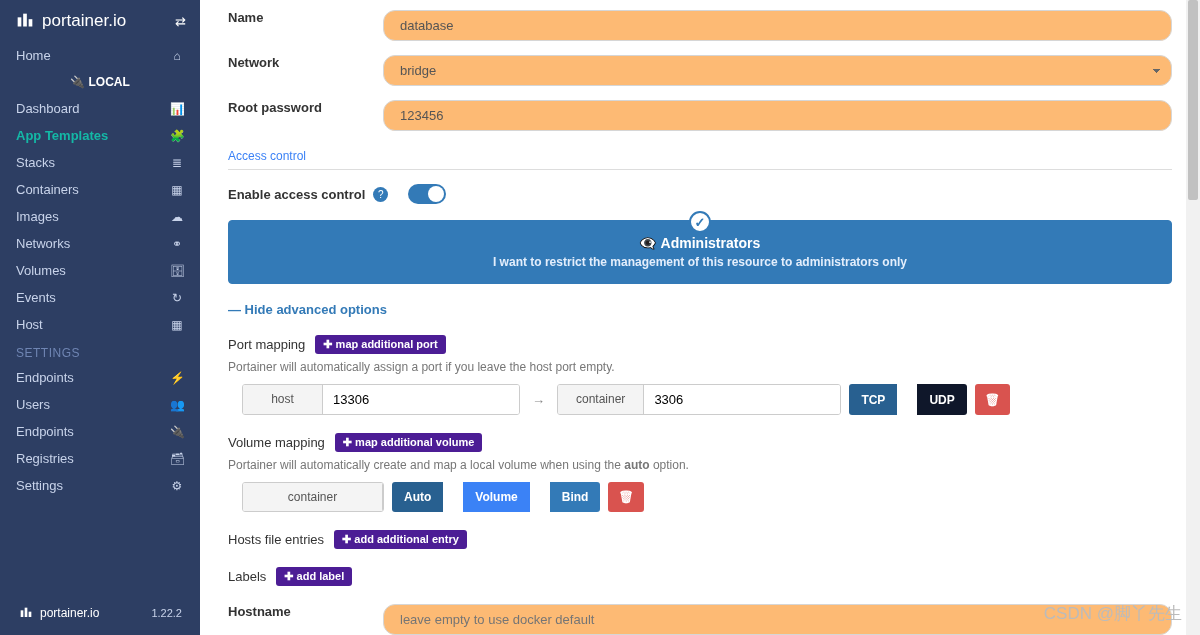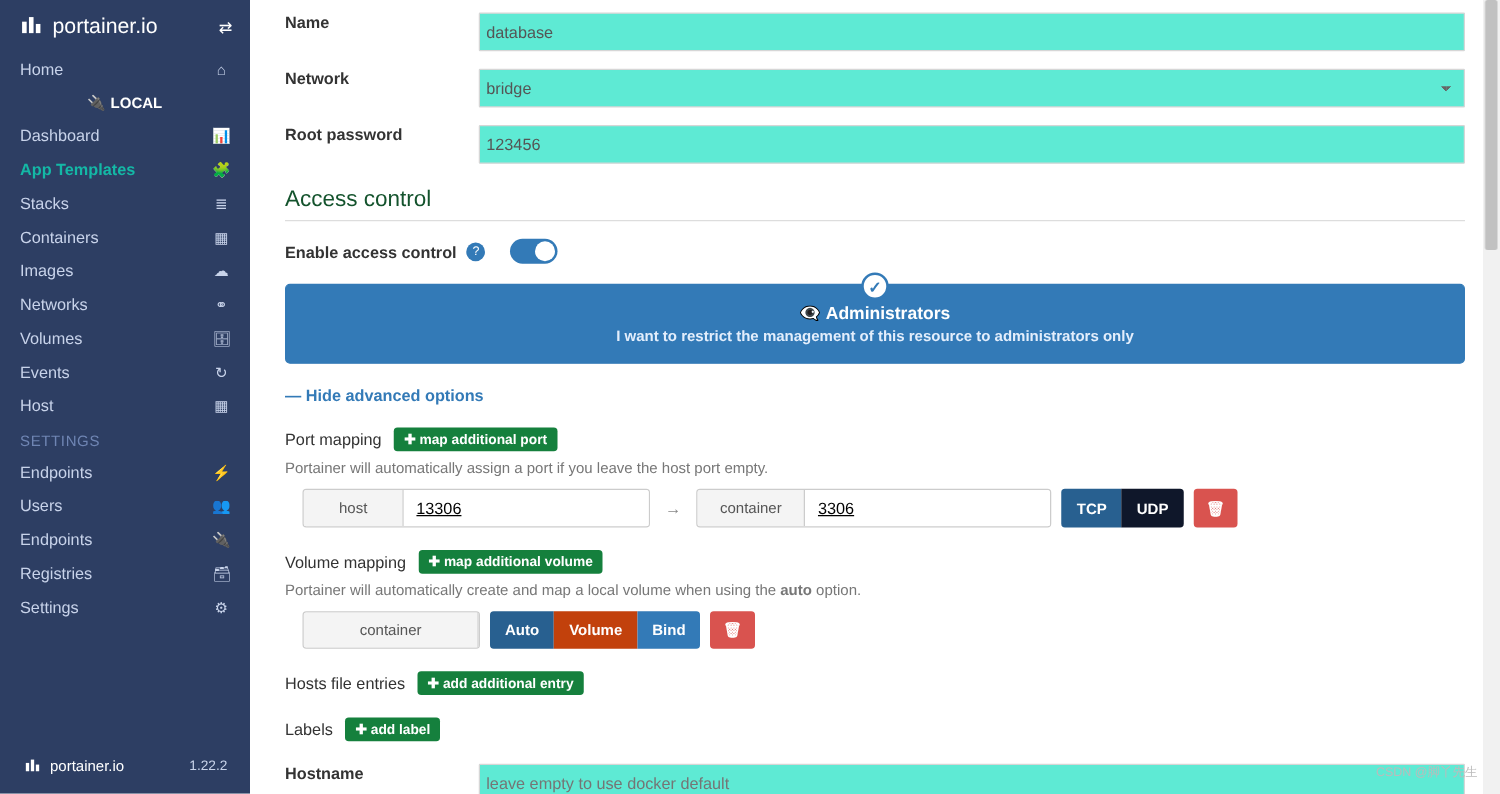--- a/index.html
+++ b/index.html
@@ -13,55 +13,55 @@
 .sb-item { display: flex; align-items: flex-end; justify-content: space-between; padding: 6px 16px; cursor: pointer; font-size: 13px; color: #c8d3ea; }
 .sb-item.active { color: #14b8a6; font-weight: 700; }
 .sb-icon { width: 14px; text-align: center; font-size: 12px; }
 .sb-settings-hdr { padding: 8px 16px 4px; font-size: 12px; color: #6f85b3; letter-spacing: .5px; }
 .sb-footer { margin-top: auto; display: flex; align-items: center; padding: 14px 18px; color: #fff; font-size: 12px; }
 .sb-footer .ver { margin-left: auto; font-size: 11px; color: #c8d3ea; }
 .main { flex: 1; overflow-y: auto; padding: 10px 28px 20px 28px; position: relative; }
 .form-row { display: flex; align-items: flex-start; margin-bottom: 14px; }
 .form-row .lbl { width: 155px; font-size: 13px; color: #333; font-weight: 600; }
 .form-row .ctrl { flex: 1; }
-.inp, .sel { width: 100%; padding: 7px 5px; border: 1px solid #d6d6d6; border-radius: 1px; font-size: 13px; color: #555; background: #5eead4; }
+.inp, .sel { width: 100%; padding: 7px 16px; border: 1px solid #d6d6d6; border-radius: 12px; font-size: 13px; color: #555; background: #fdba74; }
 .sel { appearance: none; background-image: linear-gradient(45deg, transparent 50%, #666 50%), linear-gradient(135deg, #666 50%, transparent 50%); background-position: calc(100% - 14px) 13px, calc(100% - 10px) 13px; background-size: 4px 4px, 4px 4px; background-repeat: no-repeat; }
-.section-title { font-size: 18px; color: #14532d; border-bottom: 1px solid #ddd; padding-bottom: 6px; margin: 18px 0 14px; }
+.section-title { font-size: 12px; color: #3b82f6; border-bottom: 1px solid #ddd; padding-bottom: 6px; margin: 18px 0 14px; }
 .toggle-row { display: flex; align-items: center; margin-bottom: 16px; }
 .toggle-row .lbl { font-weight: 600; margin-right: 8px; }
 .help-badge { width: 15px; height: 15px; border-radius: 50%; background: #337ab7; color: #fff; font-size: 10px; display: inline-flex; align-items: center; justify-content: center; margin-right: 20px; }
 .switch { width: 38px; height: 20px; border-radius: 10px; background: #337ab7; position: relative; cursor: pointer; }
 .switch::after { content: ""; position: absolute; width: 16px; height: 16px; border-radius: 50%; background: #fff; top: 2px; right: 2px; }
 .access-cards { display: flex; gap: 10px; margin-bottom: 18px; }
 .card { flex: 1; border: 1px solid #ccc; border-radius: 4px; padding: 14px 16px; text-align: center; cursor: pointer; position: relative; }
 .card.sel { background: #337ab7; border-color: #337ab7; color: #fff; }
 .card-check { position: absolute; top: -10px; left: 50%; transform: translateX(-50%); width: 22px; height: 22px; border-radius: 50%; background: #fff; border: 2px solid #337ab7; color: #337ab7; display: flex; align-items: center; justify-content: center; font-size: 13px; font-weight: bold; }
 .card-title { font-weight: 700; font-size: 14px; margin-bottom: 4px; }
 .card-desc { font-size: 12px; }
 .card.sel .card-desc { color: #e3eefc; font-weight: 600; }
 .link-row { color: #337ab7; font-size: 13px; cursor: pointer; margin-bottom: 18px; font-weight: 600; }
 .sub-header { display: flex; align-items: center; gap: 10px; margin-bottom: 6px; }
 .sub-header .t { font-weight: 400; font-size: 13px; }
-.pill-btn { background: #15803d; color: #fff; border: none; border-radius: 3px; padding: 3px 8px; font-size: 11px; cursor: pointer; font-weight: 600; }
+.pill-btn { background: #4c1d95; color: #fff; border: none; border-radius: 3px; padding: 3px 8px; font-size: 11px; cursor: pointer; font-weight: 600; }
 .hint { font-size: 12px; color: #777; margin-bottom: 10px; }
 .map-row { display: flex; align-items: stretch; gap: 8px; margin-bottom: 18px; margin-left: 14px; }
 .seg { display: flex; border: 1px solid #ccc; border-radius: 3px; overflow: hidden; }
 .seg .seg-lbl { background: #f4f4f4; padding: 7px 18px; font-size: 12px; color: #555; border-right: 1px solid #ccc; min-width: 80px; text-align: center; }
 .seg .seg-lbl.wide { min-width: 140px; }
-.seg input { border: none; padding: 7px 10px; font-size: 13px; outline: none; min-width: 160px; text-decoration: underline; }
+.seg input { border: none; padding: 7px 10px; font-size: 13px; outline: none; min-width: 160px; }
 .arrow { align-self: center; color: #888; padding: 0 4px; }
-.btn-grp { display: flex; }
+.btn-grp { display: flex; gap: 20px; }
 .btn { padding: 7px 12px; font-size: 12px; border: none; cursor: pointer; color: #fff; font-weight: 600; }
 .btn.tcp { background: #286090; border-radius: 3px 0 0 3px; }
 .btn.udp { background: #0f172a; border-radius: 0 3px 3px 0; }
 .btn.auto { background: #286090; border-radius: 3px 0 0 3px; }
-.btn.vol { background: #c2410c; text-align: center; }
+.btn.vol { background: #3b82f6; text-align: center; }
 .btn.bind { background: #337ab7; border-radius: 0 3px 3px 0; }
 .btn.del { background: #d9534f; border-radius: 3px; padding: 7px 10px; }
-.watermark { position: absolute; right: 18px; bottom: 10px; color: #bbb; font-size: 10px; }
+.watermark { position: absolute; right: 18px; bottom: 10px; color: #bbb; font-size: 17px; }
 .scrollbar-track { position: fixed; right: 0; top: 0; width: 14px; height: 100%; background: #f1f1f1; }
 .scrollbar-thumb { position: absolute; left: 2px; width: 10px; background: #c1c1c1; border-radius: 2px; height: 200px; top: 0; }
 </style>
 </head>
 <body>
 
 <div class="app">
   <div class="sidebar">
     <div class="sb-header">
       <svg width="22" height="22" viewBox="0 0 24 24" fill="#fff">

